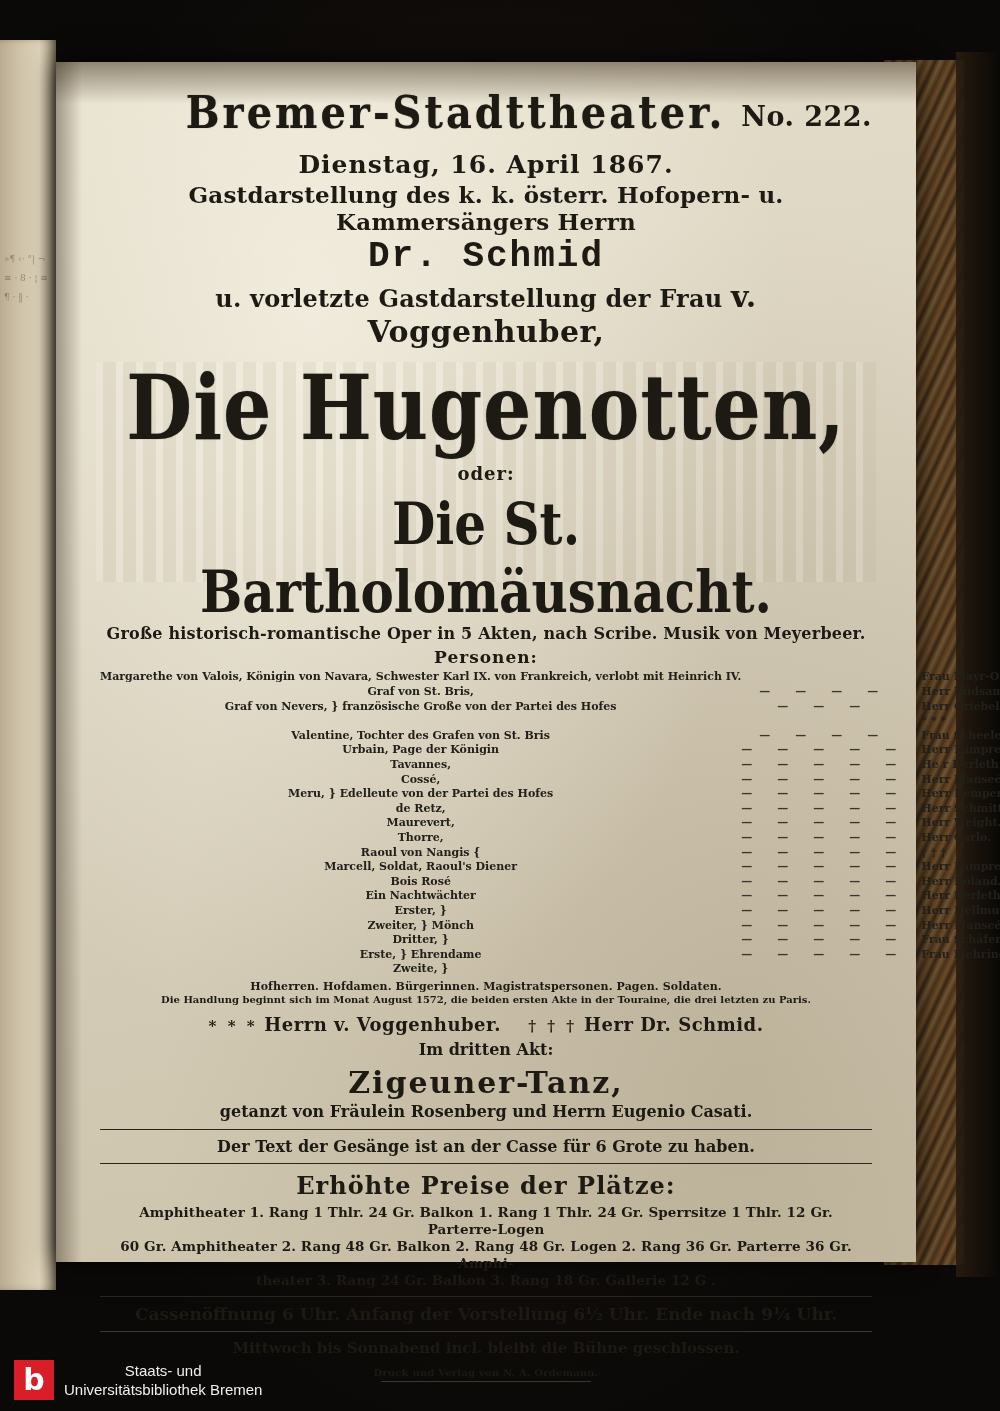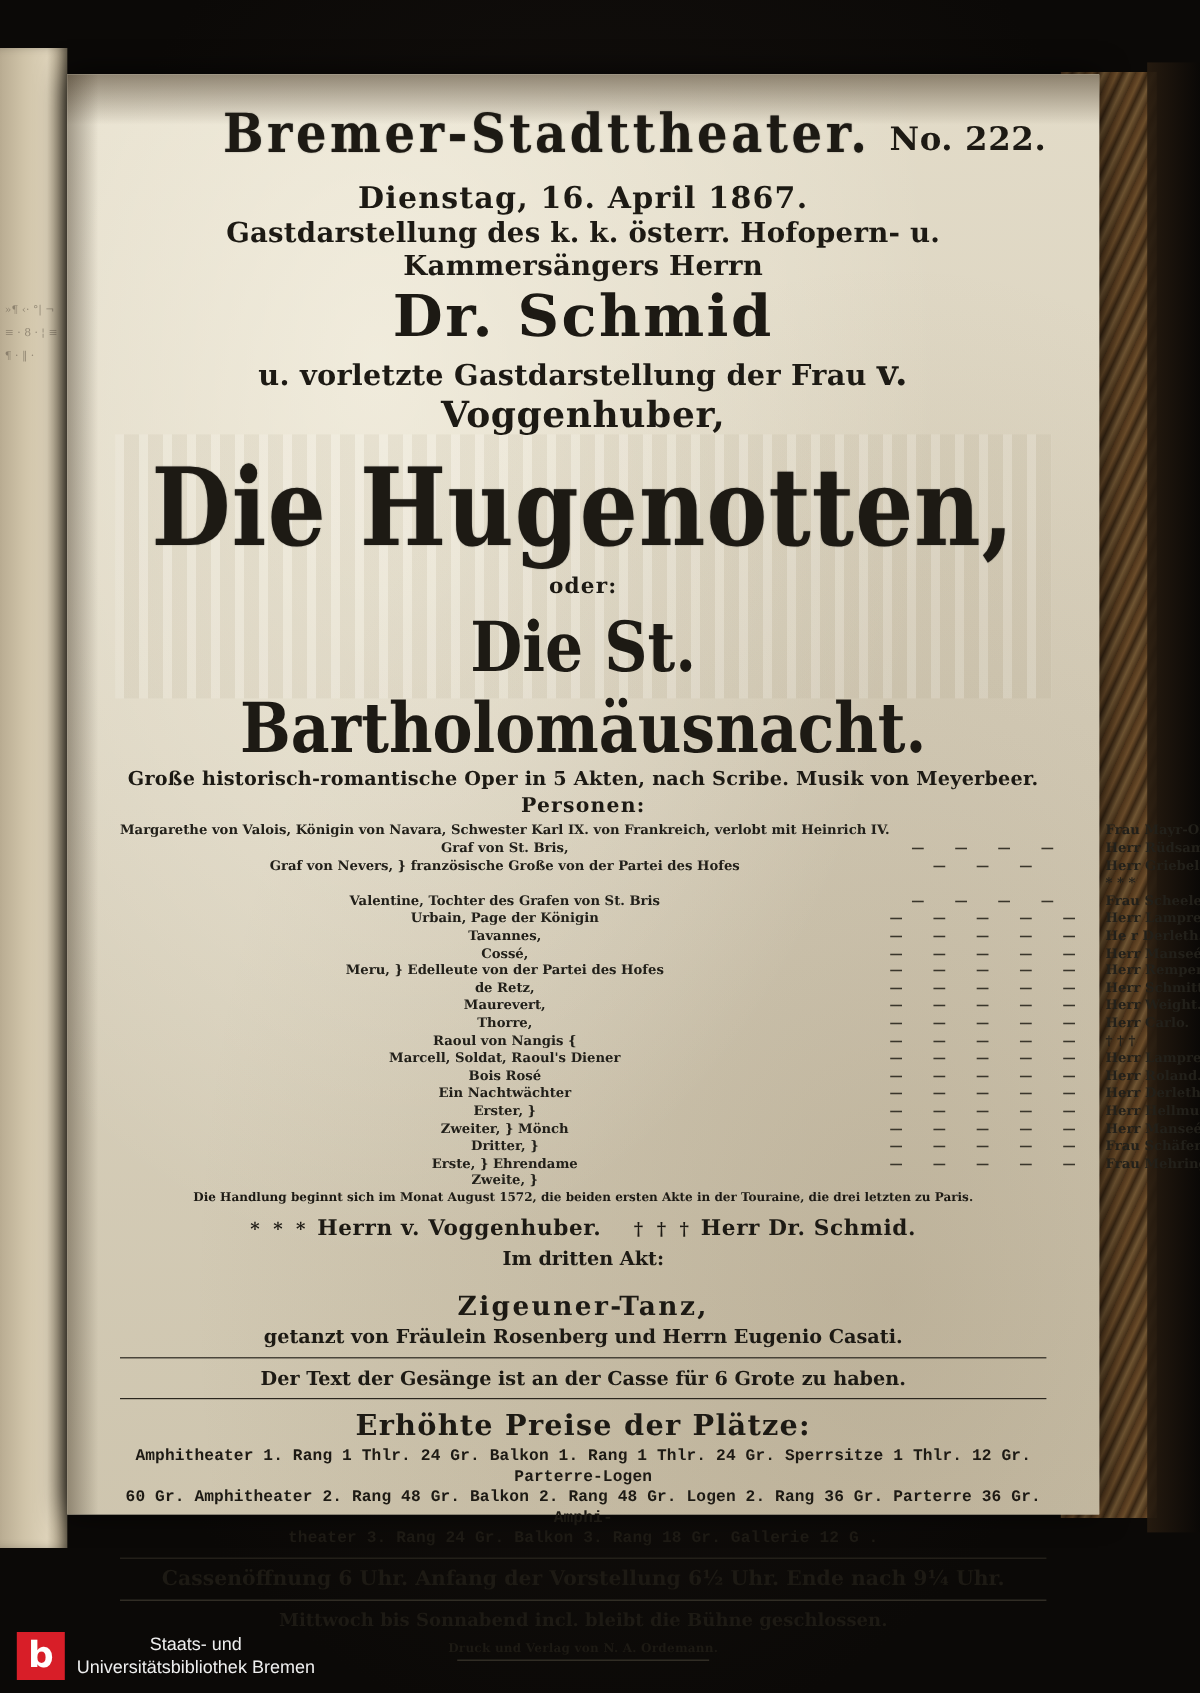--- a/index.html
+++ b/index.html
@@ -139,23 +139,24 @@
     margin: 4px 0 2px;
   }
   .guest-line-1 {
     font-weight: bold;
     font-size: 23px;
     letter-spacing: .2px;
     margin-bottom: 1px;
   }
   .star-name {
     font-weight: bold;
-    font-size: 48px;
+    font-size: 36px;
     letter-spacing: 2px;
     margin: 1px 0 0;
+    font-family: Liberation Mono, monospace;
   }
   .guest-line-2 {
     font-weight: bold;
     font-size: 24px;
     letter-spacing: .2px;
     margin-top: 2px;
   }
   .guest-line-2 .big {
     font-size: 30px;
     letter-spacing: .5px;
@@ -244,23 +245,23 @@
   }
   .marks-line .glyph { font-size: 15px; letter-spacing: 3px; }
 
   .act-line {
     font-weight: bold;
     font-size: 16px;
     margin: 4px 0 1px;
   }
   .dance-title {
     font-weight: bold;
-    font-size: 22px;
+    font-size: 30px;
     letter-spacing: 2px;
-    margin: 18px 0 2px;
+    margin: 6px 0 2px;
   }
   .dance-sub {
     font-weight: bold;
     font-size: 16px;
     margin-bottom: 8px;
   }
 
   hr.rule {
     border: none;
     border-top: 1.6px solid #2a261e;
@@ -279,21 +280,20 @@
     font-size: 24px;
     letter-spacing: 1px;
     margin: 6px 0 4px;
   }
   .prices-body {
     font-weight: bold;
     font-size: 13.5px;
     line-height: 17px;
     letter-spacing: .1px;
     padding: 0 2px;
-    font-family: Liberation Mono, monospace;
   }
   .times-line {
     font-weight: bold;
     font-size: 17px;
     margin: 5px 0 4px;
   }
   .closed-line {
     font-weight: bold;
     font-size: 15px;
     margin: 4px 0 5px;
@@ -501,20 +501,21 @@
               <td class="actor">Frau Mehring.</td>
             </tr>
             <tr>
               <td class="role">Zweite, }</td>
               <td class="dots"></td>
               <td class="actor"></td>
             </tr>
           </tbody>
       </table>
 
+      <div class="cast-foot fraktur">Hofherren.   Hofdamen.   Bürgerinnen.   Magistratspersonen.   Pagen.   Soldaten.</div>
       <div class="cast-note fraktur">Die Handlung beginnt sich im Monat August 1572, die beiden ersten Akte in der Touraine, die drei letzten zu Paris.</div>
 
       <div class="marks-line fraktur">
         <span class="glyph">*  *  *</span>
         <span>Herrn v. Voggenhuber.</span>
         &nbsp;&nbsp;
         <span class="glyph">†  †  †</span>
         <span>Herr Dr. Schmid.</span>
       </div>
 

